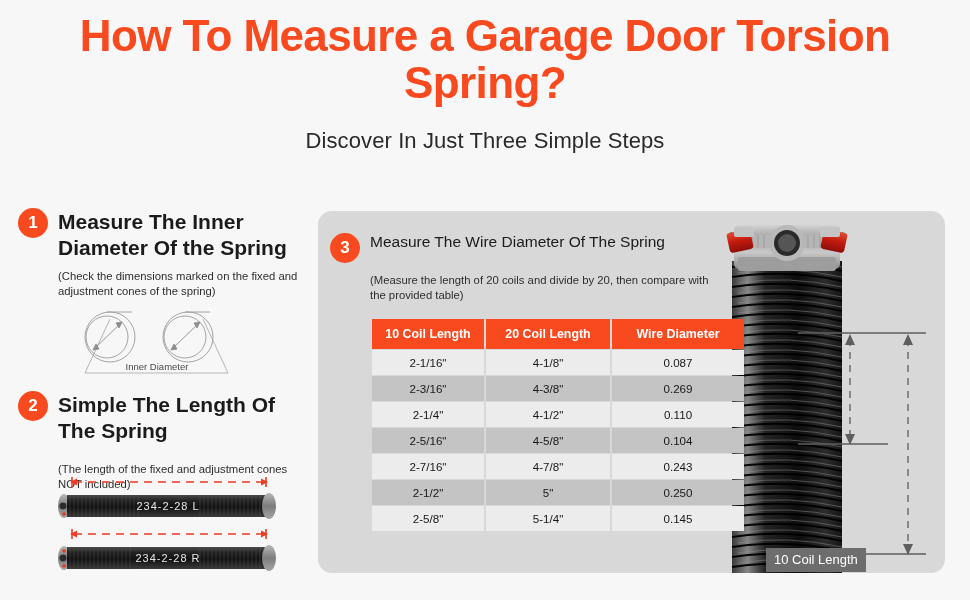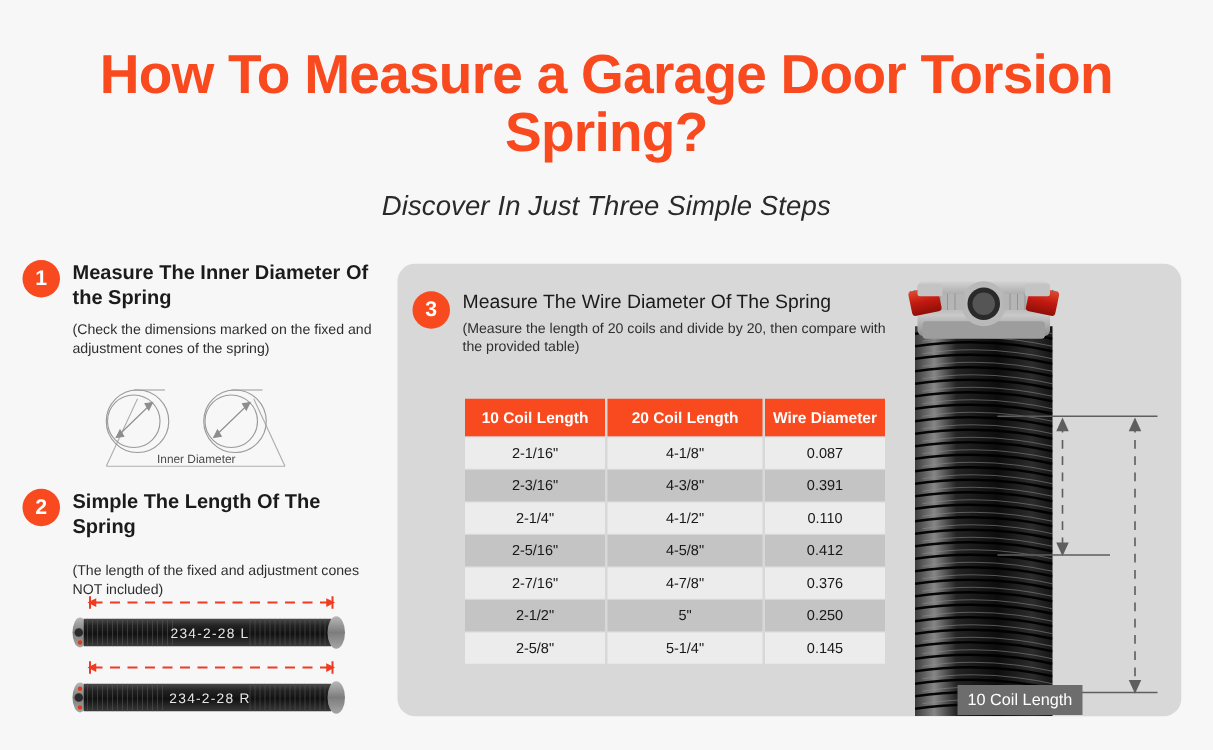--- a/index.html
+++ b/index.html
@@ -14,42 +14,41 @@
 
   
   #header { position:absolute; left:0; top:0; width:970px; }
   #title {
     text-align:center;
     color:#f9491f;
     font-size:44px;
     font-weight:bold;
     line-height:1.07;
     letter-spacing:-0.6px;
-    padding-top:36px;
+    padding-top:12px;
   }
   #subtitle {
     text-align:center;
     font-size:22px;
     color:#2a2a2a;
     margin-top:22px;
     letter-spacing:0.1px;
-    font-style:italic;
   }
 
   
   .step-badge {
     width:30px; height:30px; border-radius:50%;
     background:#f9491f; color:#fff;
     font-size:17px; font-weight:bold;
     display:flex; align-items:center; justify-content:center;
     flex:0 0 auto;
   }
   .step-head { display:flex; gap:10px; align-items:flex-start; }
   .step-title {
-    font-size:16px; font-weight:bold; line-height:1.24;
+    font-size:21px; font-weight:bold; line-height:1.24;
     color:#1b1b1b; padding-top:1px;
   }
   .step-note {
     font-size:11.3px; line-height:1.35; color:#2e2e2e;
   }
 
   #step1 { position:absolute; left:18px; top:208px; width:280px; }
   #step1 .step-note { margin-left:40px; margin-top:8px; }
   #step2 { position:absolute; left:18px; top:391px; width:290px; }
   #step2 .step-note { margin-left:40px; margin-top:18px; }
@@ -63,40 +62,40 @@
   
   #panel {
     position:absolute; left:318px; top:211px;
     width:627px; height:362px;
     background:#d8d8d8; border-radius:14px;
     overflow:hidden;
   }
 
   #step3 { position:absolute; left:12px; top:22px; width:400px; display:flex; gap:10px; }
   #step3 .s3-title { font-size:15.5px; font-weight:normal; color:#1b1b1b; white-space:nowrap; }
-  #step3 .step-note { margin-top:5px; width:345px; }
+  #step3 .step-note { margin-top:22px; width:345px; }
 
   
   #coil-table {
     position:absolute; left:52px; top:107px;
     border-collapse:separate; border-spacing:2px 1px;
     font-size:11.6px;
   }
   #coil-table th {
     background:#f9491f; color:#fff;
     font-size:12.4px; font-weight:bold;
     padding:8px 0 8px 0;
     text-align:center;
   }
   #coil-table td {
     text-align:center; padding:6px 0; color:#181818;
   }
   #coil-table th:nth-child(1), #coil-table td:nth-child(1) { width:112px; }
   #coil-table th:nth-child(2), #coil-table td:nth-child(2) { width:124px; }
-  #coil-table th:nth-child(3), #coil-table td:nth-child(3) { width:96px; }
+  #coil-table th:nth-child(3), #coil-table td:nth-child(3) { width:132px; }
   tr.row-light td { background:#ececec; }
   tr.row-dark  td { background:#c4c4c4; }
 
   
   #photo-wrap { position:absolute; left:390px; top:0px; width:237px; height:362px; }
   #callout-10 {
     position:absolute; left:448px; top:337px;
     background:#6d6d6d; color:#fff;
     font-size:13px; padding:4px 8px 5px 8px; white-space:nowrap;
   }
@@ -440,36 +439,36 @@
     </thead>
     <tbody>
       <tr class="row-light">
         <td>2-1/16"</td>
         <td>4-1/8"</td>
         <td>0.087</td>
       </tr>
       <tr class="row-dark">
         <td>2-3/16"</td>
         <td>4-3/8"</td>
-        <td>0.391</td>
+        <td>0.269</td>
       </tr>
       <tr class="row-light">
         <td>2-1/4"</td>
         <td>4-1/2"</td>
         <td>0.110</td>
       </tr>
       <tr class="row-dark">
         <td>2-5/16"</td>
         <td>4-5/8"</td>
-        <td>0.412</td>
+        <td>0.104</td>
       </tr>
       <tr class="row-light">
         <td>2-7/16"</td>
         <td>4-7/8"</td>
-        <td>0.376</td>
+        <td>0.243</td>
       </tr>
       <tr class="row-dark">
         <td>2-1/2"</td>
         <td>5"</td>
         <td>0.250</td>
       </tr>
       <tr class="row-light">
         <td>2-5/8"</td>
         <td>5-1/4"</td>
         <td>0.145</td>

